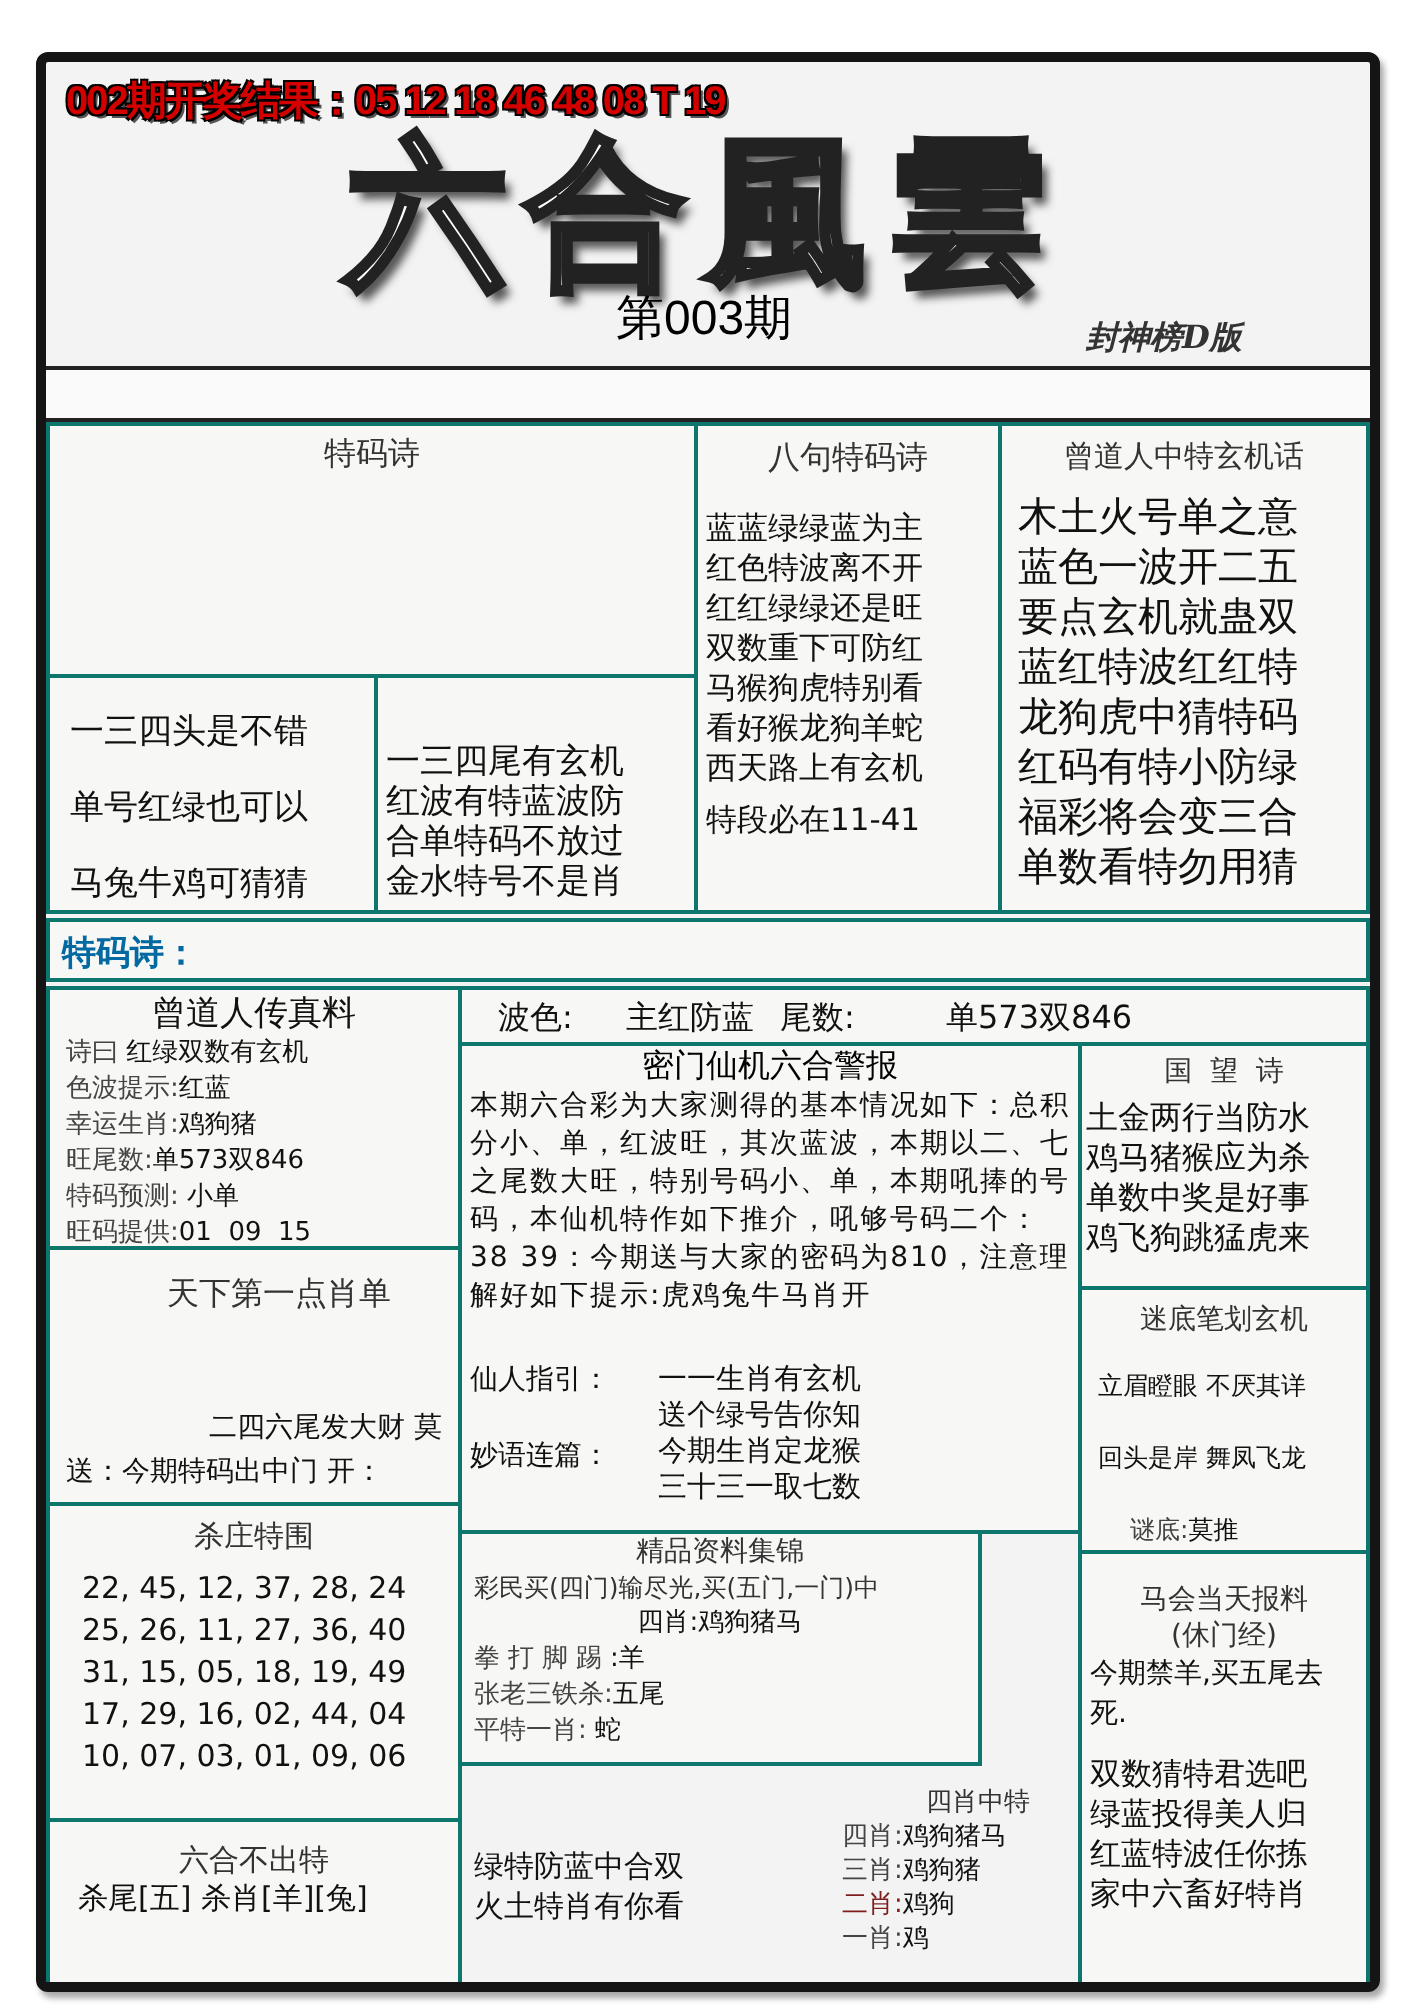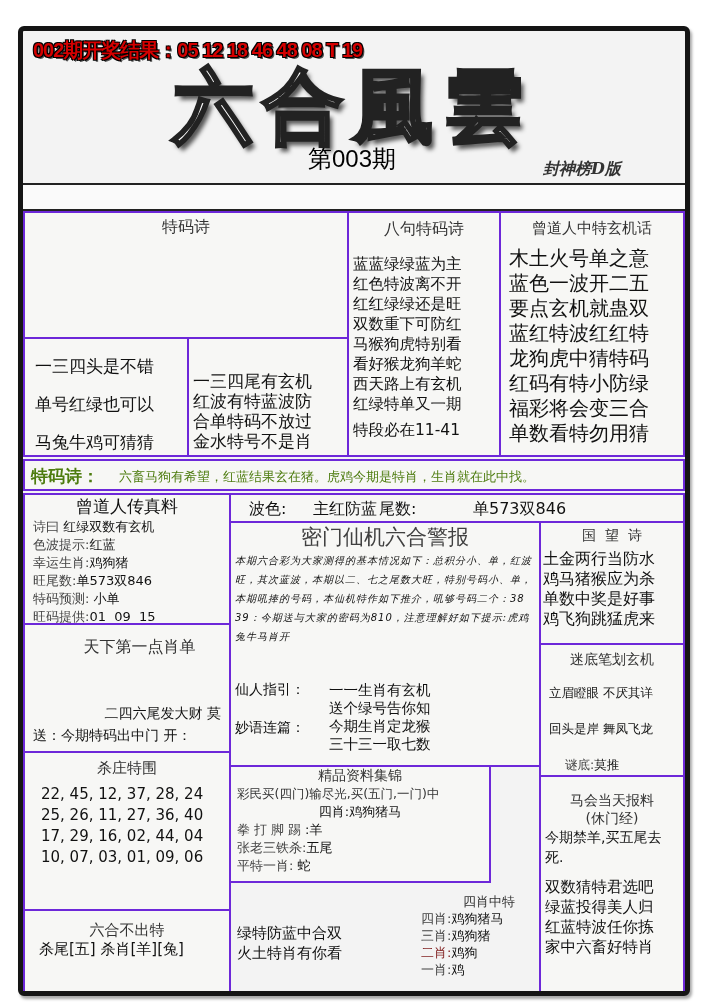--- a/index.html
+++ b/index.html
@@ -1,27 +1,27 @@
 <!DOCTYPE html>
 <html><head>
 <meta charset="utf-8">
 <style>
   html,body{margin:0;padding:0;background:#fff;}
   body{width:714px;height:1008px;position:relative;overflow:hidden;font-family:"DejaVu Sans","Liberation Sans",sans-serif;color:#111;}
   .frame{position:absolute;left:18px;top:26px;width:672px;height:970px;border:5px solid #151515;border-radius:6px;background:#f3f3f3;box-sizing:border-box;box-shadow:2px 3px 3px rgba(0,0,0,.35);}
   .abs{position:absolute;box-sizing:border-box;}
-  .box{position:absolute;box-sizing:border-box;border:2px solid #6d28d9;background:#f7f7f5;}
+  .box{position:absolute;box-sizing:border-box;border:2px solid #0f766e;background:#f7f7f5;}
   .result{left:10px;top:6px;font-family:"Liberation Sans",sans-serif;font-weight:bold;font-size:20px;color:#d40000;letter-spacing:-1px;white-space:nowrap;text-shadow:1px 1px 0 #000,-1px -1px 0 #000,1px -1px 0 #000,-1px 1px 0 #000,2px 2px 0 #555;z-index:3;}
   .logo{left:150px;top:30px;font-family:"DejaVu Serif",serif;font-size:80px;font-weight:bold;letter-spacing:10px;color:#fff;-webkit-text-stroke:3px #222;text-shadow:4px 5px 4px #555;line-height:90px;white-space:nowrap;}
   .issue{left:285px;top:112px;font-size:24px;color:#000;font-family:"Liberation Sans",sans-serif;}
   .edition{left:520px;top:128px;font-size:16px;font-style:italic;font-weight:bold;color:#333;font-family:"DejaVu Serif",serif;}
   .sep{left:0;top:152px;width:662px;height:2px;background:#222;}
   .blankrow{left:0;top:154px;width:662px;height:26px;background:#fafafa;border-bottom:2px solid #222;}
   .title{text-align:center;font-size:15px;color:#333;}
-  .pink{color:#4d7c0f;}
+  .pink{color:#0369a1;}
 </style>
 </head>
 <body>
 
 <div class="frame">
   <div class="abs result">002期开奖结果：05 12 18 46 48 08 T 19</div>
   <div class="abs logo">六合風雲</div>
   <div class="abs issue">第003期</div>
   <div class="abs edition">封神榜D版</div>
   <div class="abs sep"></div>
@@ -49,66 +49,64 @@
   <div class="box" style="left:324px;top:180px;width:154px;height:246px;">
     <div class="title" style="margin-top:6px;font-size:16px;">八句特码诗</div>
     <div style="padding:14px 0 0 4px;font-size:15.5px;line-height:20px;">
       <div>蓝蓝绿绿蓝为主</div>
       <div>红色特波离不开</div>
       <div>红红绿绿还是旺</div>
       <div>双数重下可防红</div>
       <div>马猴狗虎特别看</div>
       <div>看好猴龙狗羊蛇</div>
       <div>西天路上有玄机</div>
-      <div>红绿特单又一期</div>
       <div style="margin-top:6px;">特段必在11-41</div>
     </div>
   </div>
 
   <div class="box" style="left:476px;top:180px;width:186px;height:246px;">
     <div class="title" style="margin-top:6px;font-size:15px;">曾道人中特玄机话</div>
     <div style="padding:8px 0 0 8px;font-size:20px;line-height:25px;">
       <div>木土火号单之意</div>
       <div>蓝色一波开二五</div>
       <div>要点玄机就蛊双</div>
       <div>蓝红特波红红特</div>
       <div>龙狗虎中猜特码</div>
       <div>红码有特小防绿</div>
       <div>福彩将会变三合</div>
       <div>单数看特勿用猜</div>
     </div>
   </div>
 
   <div class="box" style="left:0;top:428px;width:662px;height:32px;">
     <span class="pink" style="position:absolute;left:6px;top:4px;font-size:17px;font-weight:bold;">特码诗：</span>
-    <span class="pink" style="position:absolute;left:94px;top:7px;font-size:13px;">六畜马狗有希望，红蓝结果玄在猪。虎鸡今期是特肖，生肖就在此中找。</span>
   </div>
 
   <div class="box" style="left:0;top:462px;width:208px;height:132px;">
     <div class="title" style="font-size:17px;color:#111;">曾道人传真料</div>
     <div style="padding-left:8px;font-size:13px;line-height:18px;">
       <div><span style="color:#444;">诗曰</span> <span>红绿双数有玄机</span></div>
       <div><span style="color:#444;">色波提示:</span><span>红蓝</span></div>
       <div><span style="color:#444;">幸运生肖:</span><span>鸡狗猪</span></div>
       <div><span style="color:#444;">旺尾数:</span><span>单573双846</span></div>
       <div><span style="color:#444;">特码预测:</span> <span>小单</span></div>
       <div><span style="color:#444;">旺码提供:</span><span style="white-space:pre;">01  09  15</span></div>
     </div>
   </div>
 
   <div class="box" style="left:206px;top:462px;width:456px;height:30px;text-decoration:underline;">
     <span style="position:absolute;left:18px;top:4px;font-size:16px;">波色:</span>
     <span style="position:absolute;left:82px;top:4px;font-size:16px;">主红防蓝</span>
-    <span style="position:absolute;left:148px;top:4px;font-size:16px;">尾数:</span>
+    <span style="position:absolute;left:159px;top:4px;font-size:16px;">尾数:</span>
     <span style="position:absolute;left:242px;top:4px;font-size:16px;">单573双846</span>
   </div>
 
   <div class="box" style="left:206px;top:490px;width:312px;height:246px;">
-    <div class="title" style="font-size:21px;color:#404040;">密门仙机六合警报</div>
-    <div style="padding:0 4px;font-size:10px;line-height:19px;letter-spacing:1px;height:134px;overflow:hidden;font-style:italic;">本期六合彩为大家测得的基本情况如下：总积分小、单，红波旺，其次蓝波，本期以二、七之尾数大旺，特别号码小、单，本期吼捧的号码，本仙机特作如下推介，吼够号码二个：38 39：今期送与大家的密码为810，注意理解好如下提示:虎鸡兔牛马肖开</div>
+    <div class="title" style="font-size:16px;color:#000000;">密门仙机六合警报</div>
+    <div style="padding:0 4px;font-size:14px;line-height:19px;letter-spacing:1px;height:134px;overflow:hidden;">本期六合彩为大家测得的基本情况如下：总积分小、单，红波旺，其次蓝波，本期以二、七之尾数大旺，特别号码小、单，本期吼捧的号码，本仙机特作如下推介，吼够号码二个：38 39：今期送与大家的密码为810，注意理解好如下提示:虎鸡兔牛马肖开</div>
     <div style="position:absolute;left:4px;top:158px;font-size:14px;">仙人指引：</div>
     <div style="position:absolute;left:4px;top:196px;font-size:14px;">妙语连篇：</div>
     <div style="position:absolute;left:98px;top:158px;font-size:14.5px;line-height:18px;">
       <div>一一生肖有玄机</div>
       <div>送个绿号告你知</div>
       <div>今期生肖定龙猴</div>
       <div>三十三一取七数</div>
     </div>
   </div>
 
@@ -135,20 +133,21 @@
     <div class="title" style="margin-top:12px;font-size:16px;padding-left:25px;">天下第一点肖单</div>
     <div style="position:absolute;right:8px;top:80px;font-size:14px;">二四六尾发大财 莫</div>
     <div style="position:absolute;left:8px;top:102px;font-size:14px;">送：今期特码出中门 开：</div>
   </div>
 
   <div class="box" style="left:0;top:720px;width:208px;height:160px;">
     <div class="title" style="margin-top:6px;font-size:15px;">杀庄特围</div>
     <div style="padding:6px 0 0 16px;font-size:15px;line-height:21px;">
       <div>22, 45, 12, 37, 28, 24</div>
       <div>25, 26, 11, 27, 36, 40</div>
+      <div>31, 15, 05, 18, 19, 49</div>
       <div>17, 29, 16, 02, 44, 04</div>
       <div>10, 07, 03, 01, 09, 06</div>
     </div>
   </div>
 
   <div class="box" style="left:0;top:878px;width:208px;height:82px;border-bottom:none;">
     <div class="title" style="margin-top:10px;font-size:15px;">六合不出特</div>
     <div style="padding-left:14px;font-size:15px;">杀尾[五] 杀肖[羊][兔]</div>
   </div>
 

